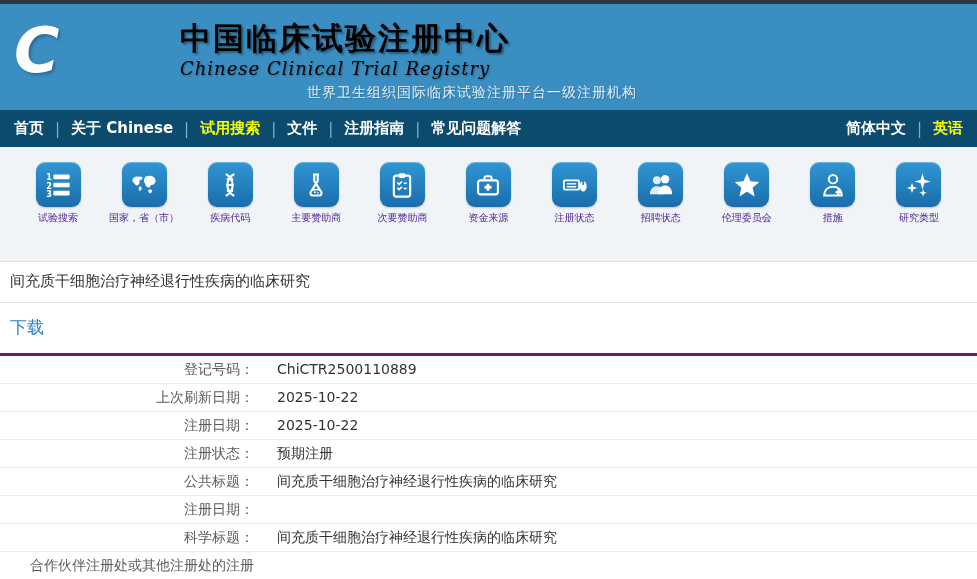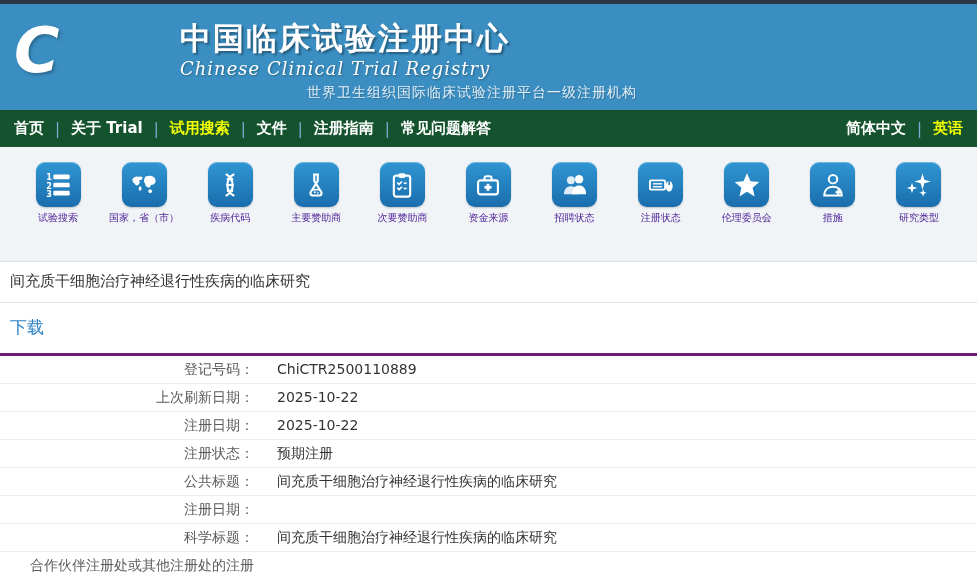--- a/index.html
+++ b/index.html
@@ -17,40 +17,40 @@
     font-size:14px;font-weight:bold;color:#1d2e3d;letter-spacing:.5px;
   }
   .logo{
     position:absolute;left:14px;top:16px;color:#fff;cursor:pointer;
     font-weight:bold;font-style:italic;
     text-shadow:2px 2px 3px rgba(0,0,0,.25);
     display:flex;align-items:baseline;line-height:1;
   }
   .logo .logo-big{font-size:62px;}
   .logo .logo-rest{font-size:44px;letter-spacing:1px;}
-  .title-block{position:absolute;left:180px;top:16px;color:#ffffff;}
+  .title-block{position:absolute;left:180px;top:16px;color:#000000;}
   .title-cn{
     font-family:"DejaVu Serif","Liberation Serif",serif;
     font-size:31px;font-weight:bold;letter-spacing:2px;
     text-shadow:2px 2px 2px rgba(0,0,0,.35);line-height:1.2;
   }
   .title-en{
     font-family:"DejaVu Serif","Liberation Serif",serif;
     font-style:italic;font-size:18px;letter-spacing:1px;
     text-shadow:1px 1px 2px rgba(0,0,0,.3);margin-top:1px;
   }
   .tagline{
     position:absolute;left:292px;top:80px;
     font-size:14px;color:#e4eff7;letter-spacing:1px;
     text-shadow:1px 1px 1px rgba(0,0,0,.2);
     margin-left:15px;
   }
   
   .nav{
-    height:37px;background:#14532d;display:flex;align-items:center;
+    height:37px;background:#0c4a6e;display:flex;align-items:center;
     padding:0 14px;font-size:15px;font-weight:bold;color:#fff;
   }
   .nav-item{cursor:pointer;white-space:nowrap;}
   .nav-item.active{color:#f4ff00;}
   .nav-sep{color:#7ab0d8;margin:0 11px;font-weight:normal;}
   .nav-right{margin-left:auto;display:flex;align-items:center;}
   
   .icon-strip{
     height:115px;background:#f0f4f7;border-bottom:1px solid #d9e0e6;
     display:flex;justify-content:space-between;align-items:flex-start;
@@ -100,21 +100,21 @@
   <div class="title-block">
     <div class="title-cn">中国临床试验注册中心</div>
     <div class="title-en">Chinese Clinical Trial Registry</div>
   </div>
   <div class="tagline">世界卫生组织国际临床试验注册平台一级注册机构</div>
 </div>
 
 <div class="nav">
   <span class="nav-item">首页</span>
   <span class="nav-sep">|</span>
-  <span class="nav-item">关于 Trial</span>
+  <span class="nav-item">关于 Chinese</span>
   <span class="nav-sep">|</span>
   <span class="nav-item active">试用搜索</span>
   <span class="nav-sep">|</span>
   <span class="nav-item">文件</span>
   <span class="nav-sep">|</span>
   <span class="nav-item">注册指南</span>
   <span class="nav-sep">|</span>
   <span class="nav-item">常见问题解答</span>
   <span class="nav-right">
     <span class="nav-item">简体中文</span>
@@ -197,45 +197,45 @@
         <rect x="3.5" y="8" width="17" height="12" rx="2" fill="none" stroke="#fff" stroke-width="1.8"></rect>
         <rect x="10.8" y="11" width="2.4" height="6" fill="#fff"></rect>
         <rect x="9" y="12.8" width="6" height="2.4" fill="#fff"></rect>
       </svg>
     </div>
     <div class="icon-label">资金来源</div>
   </div>
 
   <div class="icon-item">
     <div class="icon-tile">
+      <svg width="28" height="28" viewBox="0 0 24 24">
+        <rect x="2.5" y="8" width="13" height="8" rx="1" fill="none" stroke="#fff" stroke-width="1.6"></rect>
+        <line x1="5" y1="11" x2="13" y2="11" stroke="#fff" stroke-width="1.2"></line>
+        <line x1="5" y1="13.5" x2="13" y2="13.5" stroke="#fff" stroke-width="1.2"></line>
+        <ellipse cx="19" cy="13" rx="3" ry="4.5" fill="#fff"></ellipse>
+        <line x1="19" y1="8.5" x2="19" y2="12" stroke="#1a6dac" stroke-width="1.2"></line>
+      </svg>
+    </div>
+    <div class="icon-label">注册状态</div>
+  </div>
+
+  <div class="icon-item">
+    <div class="icon-tile">
       <svg width="28" height="28" viewBox="0 0 24 24" fill="#fff">
         <circle cx="8.5" cy="8" r="3.4" opacity=".85"></circle>
         <path d="M2.5,20 c0,-5 3,-7 6,-7 s6,2 6,7 z" opacity=".85"></path>
         <circle cx="15.5" cy="7" r="3.6"></circle>
         <path d="M9.5,20 c0,-5.5 3,-7.5 6,-7.5 s6,2 6,7.5 z"></path>
       </svg>
     </div>
     <div class="icon-label">招聘状态</div>
   </div>
 
   <div class="icon-item">
     <div class="icon-tile">
-      <svg width="28" height="28" viewBox="0 0 24 24">
-        <rect x="2.5" y="8" width="13" height="8" rx="1" fill="none" stroke="#fff" stroke-width="1.6"></rect>
-        <line x1="5" y1="11" x2="13" y2="11" stroke="#fff" stroke-width="1.2"></line>
-        <line x1="5" y1="13.5" x2="13" y2="13.5" stroke="#fff" stroke-width="1.2"></line>
-        <ellipse cx="19" cy="13" rx="3" ry="4.5" fill="#fff"></ellipse>
-        <line x1="19" y1="8.5" x2="19" y2="12" stroke="#1a6dac" stroke-width="1.2"></line>
-      </svg>
-    </div>
-    <div class="icon-label">注册状态</div>
-  </div>
-
-  <div class="icon-item">
-    <div class="icon-tile">
       <svg width="30" height="30" viewBox="0 0 24 24" fill="#fff">
         <polygon points="12,2.5 14.8,9 21.8,9.6 16.5,14.2 18.1,21.1 12,17.4 5.9,21.1 7.5,14.2 2.2,9.6 9.2,9"></polygon>
       </svg>
     </div>
     <div class="icon-label">伦理委员会</div>
   </div>
 
   <div class="icon-item">
     <div class="icon-tile">
       <svg width="28" height="28" viewBox="0 0 24 24">

